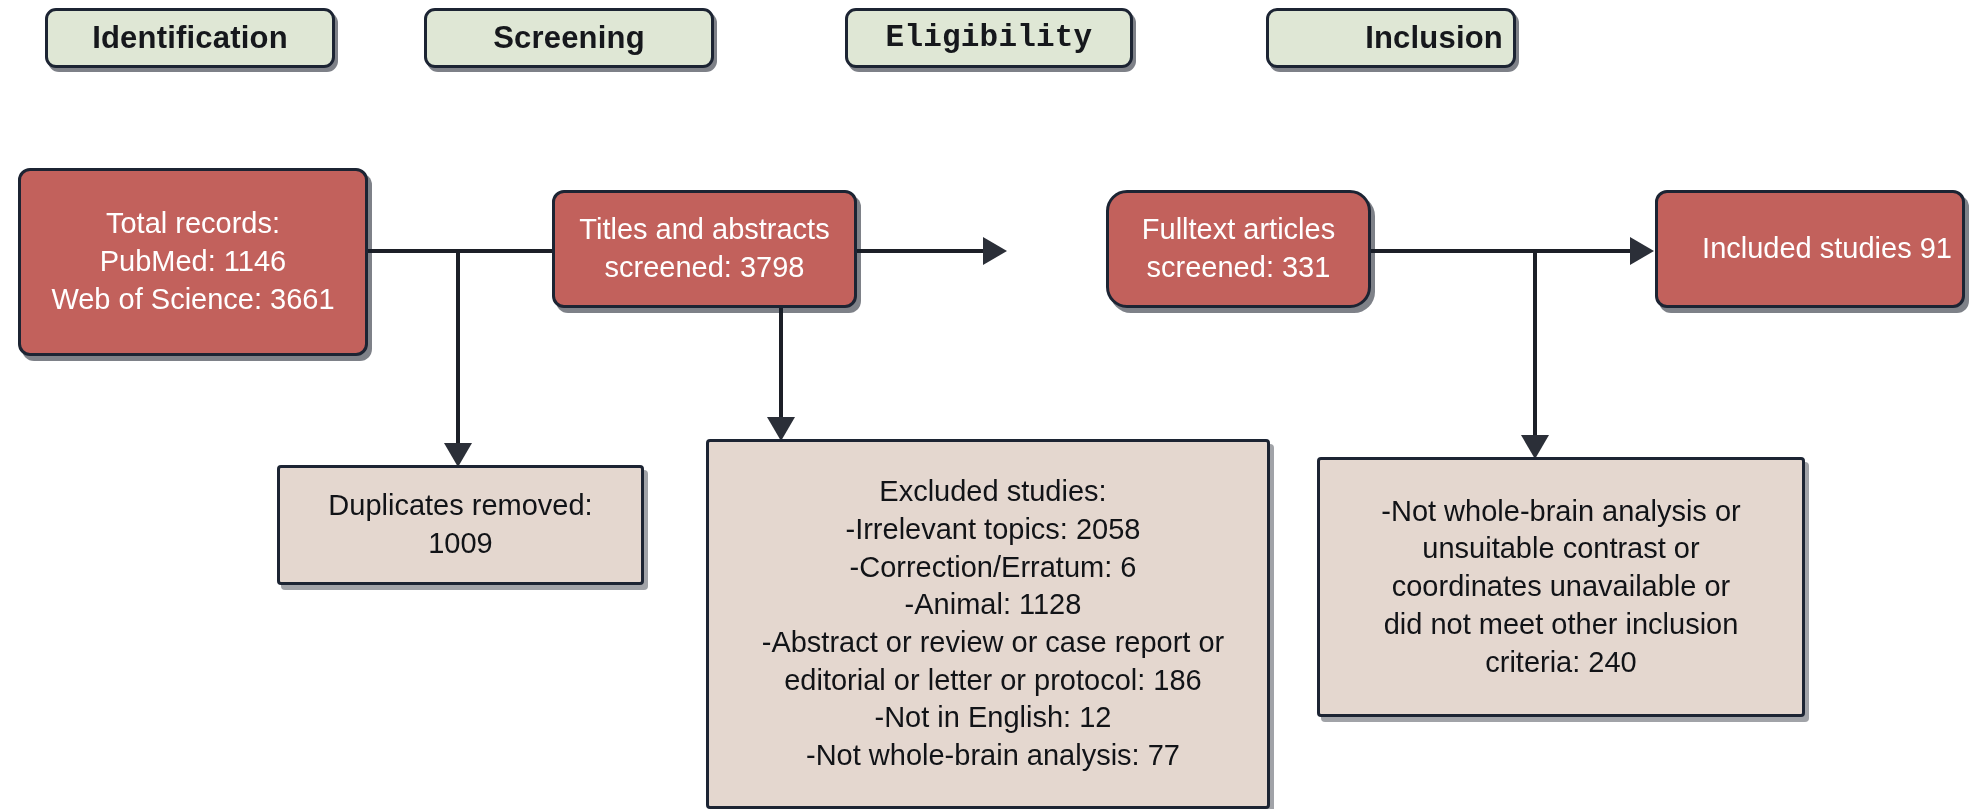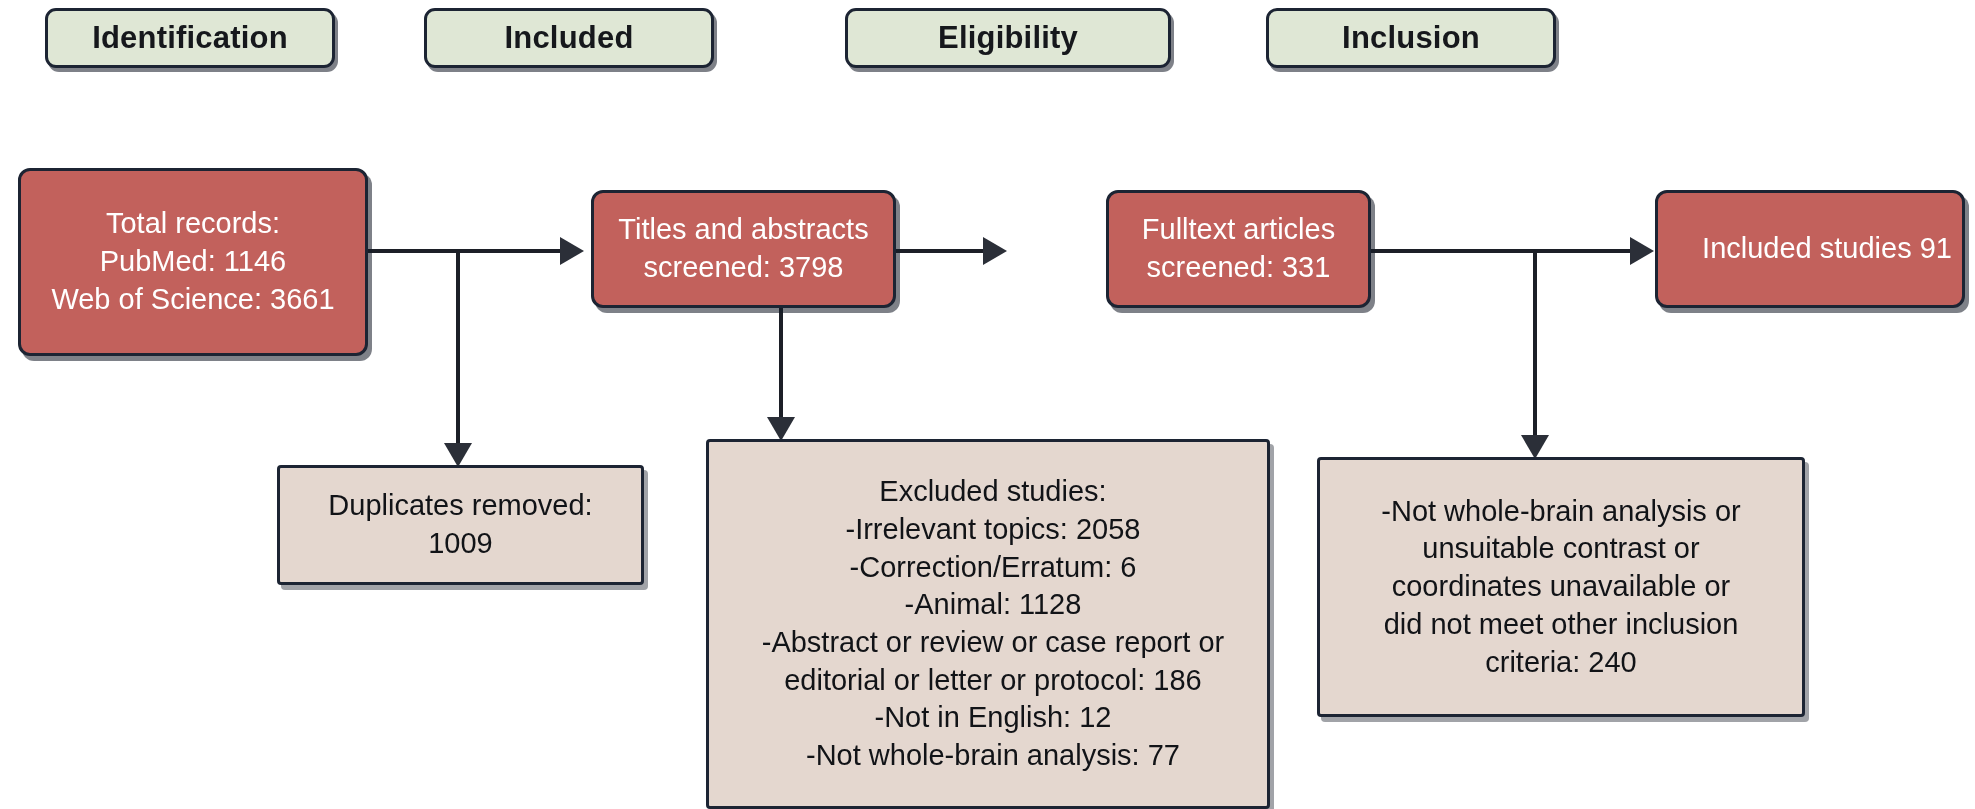--- a/index.html
+++ b/index.html
@@ -91,28 +91,28 @@
 </head>
 <body>
 
 <div id="stage">
 
   <div class="box hdr" style="left:5px;  top:8px; width:290px; height:60px;margin-left:40px;">
     <span class="txt">Identification</span>
   </div>
 
   <div class="box hdr" style="left:424px; top:8px; width:290px; height:60px;">
-    <span class="txt">Included</span>
+    <span class="txt">Screening</span>
   </div>
 
-  <div class="box hdr" style="left:845px; top:8px; width:326px; height:60px;">
+  <div class="box hdr" style="left:845px; top:8px; width:288px; height:60px;font-family:Liberation Mono, monospace;">
     <span class="txt">Eligibility</span>
   </div>
 
-  <div class="box hdr" style="left:1266px; top:8px; width:290px; height:60px;">
+  <div class="box hdr" style="left:1266px; top:8px; width:250px; height:60px;justify-content:flex-end;">
     <span class="txt">Inclusion</span>
   </div>
 
   <div class="hline" style="left:290px; top:249px; width:290px;"></div>
   <div class="arrow-r" style="left:560px; top:237px;"></div>
 
   <div class="vline" style="left:456px; top:249px; height:208px;"></div>
   <div class="arrow-d" style="left:444px; top:443px;"></div>
 
   <div class="hline" style="left:713px; top:249px; width:290px;"></div>
@@ -126,26 +126,26 @@
 
   <div class="vline" style="left:1533px; top:249px; height:200px;"></div>
   <div class="arrow-d" style="left:1521px; top:435px;"></div>
 
   <div class="box proc" style="left:18px; top:168px; width:350px; height:188px;">
     <span class="txt">Total records:
 PubMed: 1146
 Web of Science: 3661</span>
   </div>
 
-  <div class="box proc" style="left:591px; top:190px; width:305px; height:118px;">
+  <div class="box proc" style="left:552px; top:190px; width:305px; height:118px;">
     <span class="txt">Titles and abstracts
 screened: 3798</span>
   </div>
 
-  <div class="box proc" style="left:1106px; top:190px; width:265px; height:118px;">
+  <div class="box proc" style="left:1106px; top:190px; width:265px; height:118px;border-radius:21px;">
     <span class="txt">Fulltext articles
 screened: 331</span>
   </div>
 
   <div class="box proc" style="left:1655px; top:190px; width:310px; height:118px;justify-content:flex-end;">
     <span class="txt">Included studies 91</span>
   </div>
 
   <div class="box excl" style="left:277px; top:465px; width:367px; height:120px;">
     <span class="txt">Duplicates removed:

